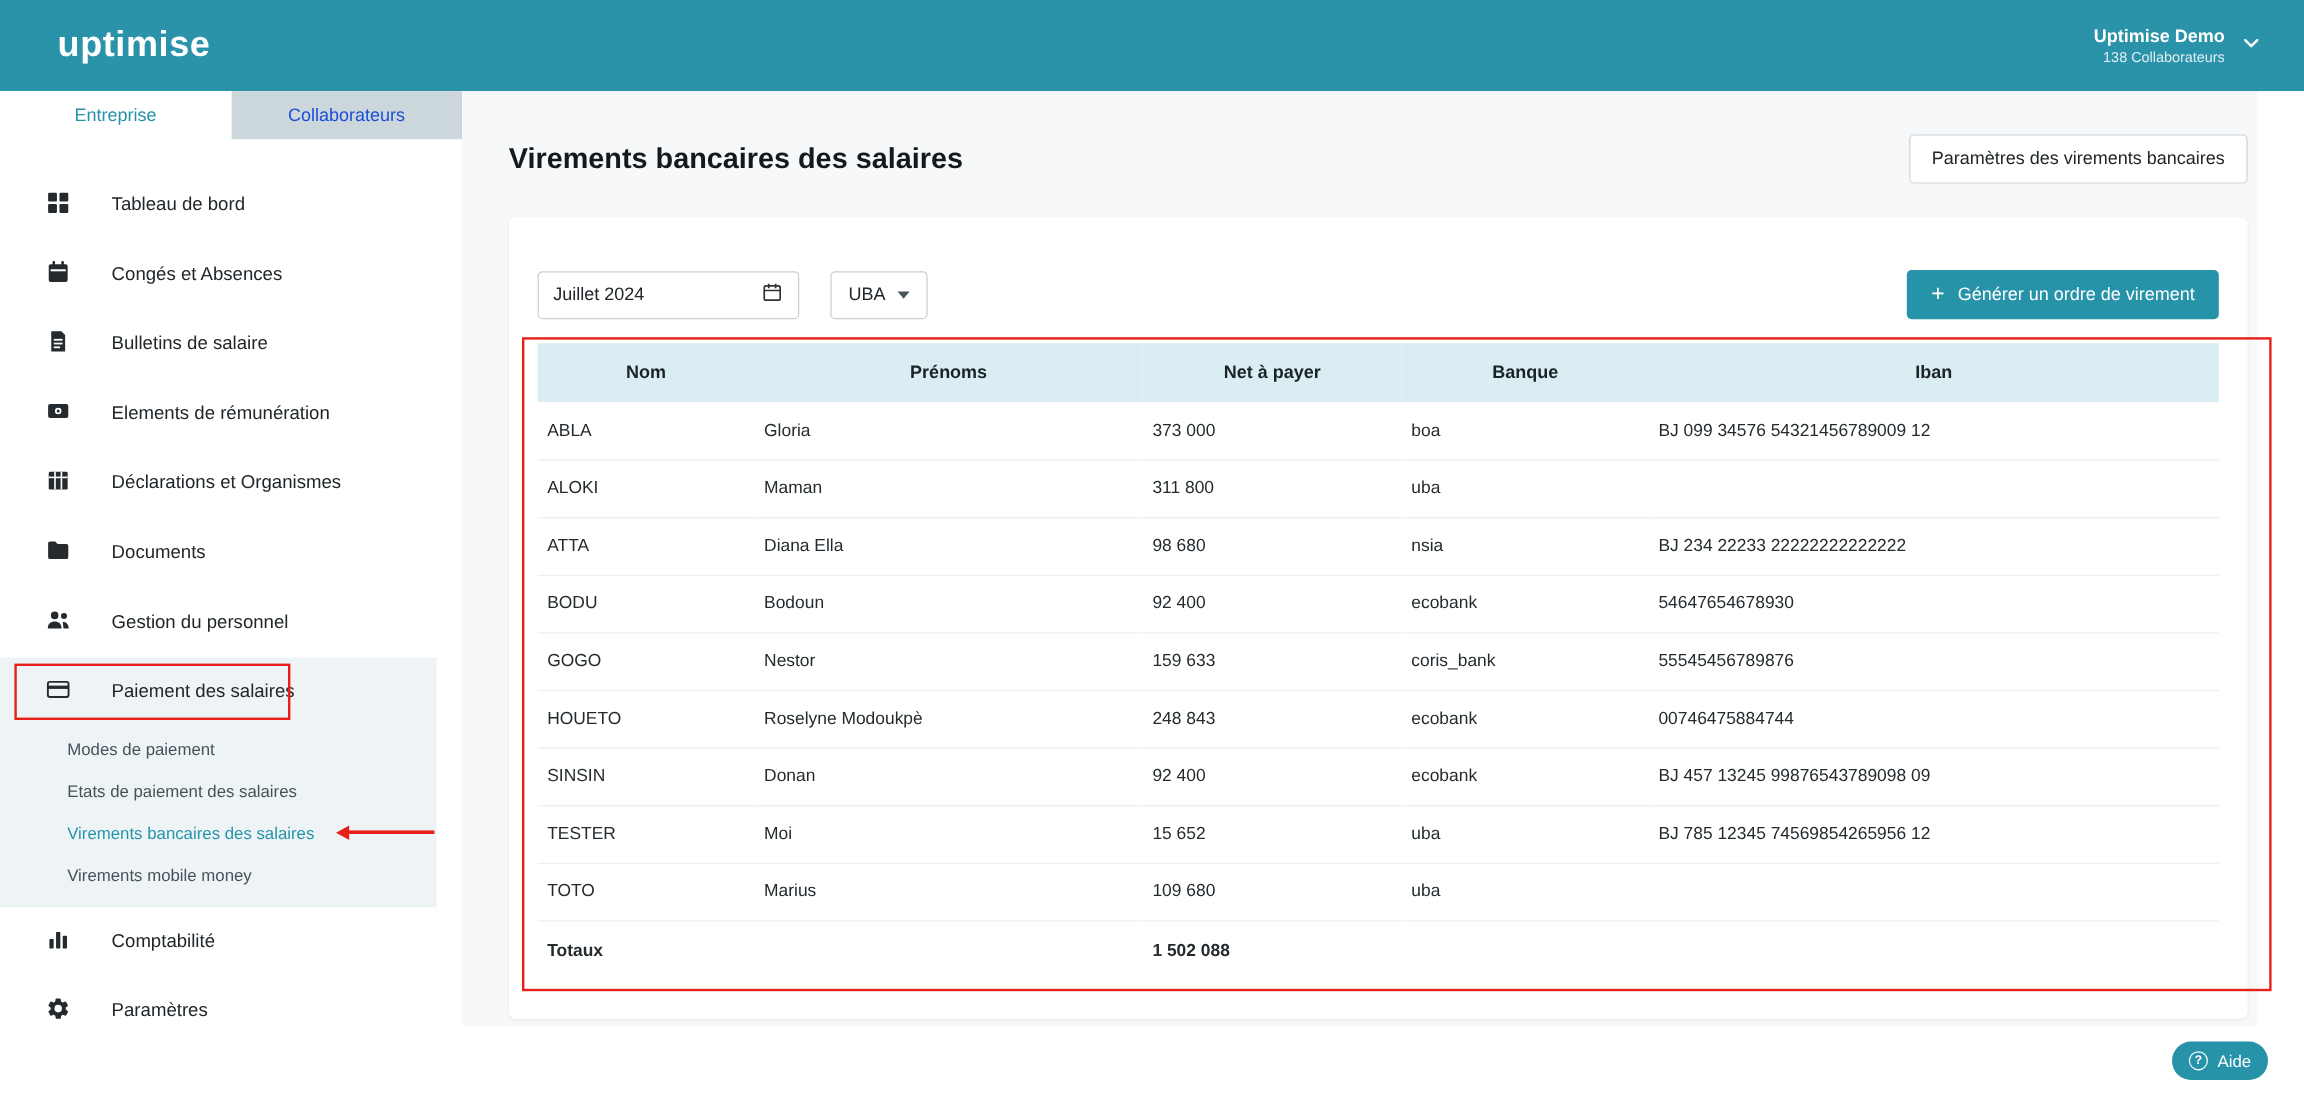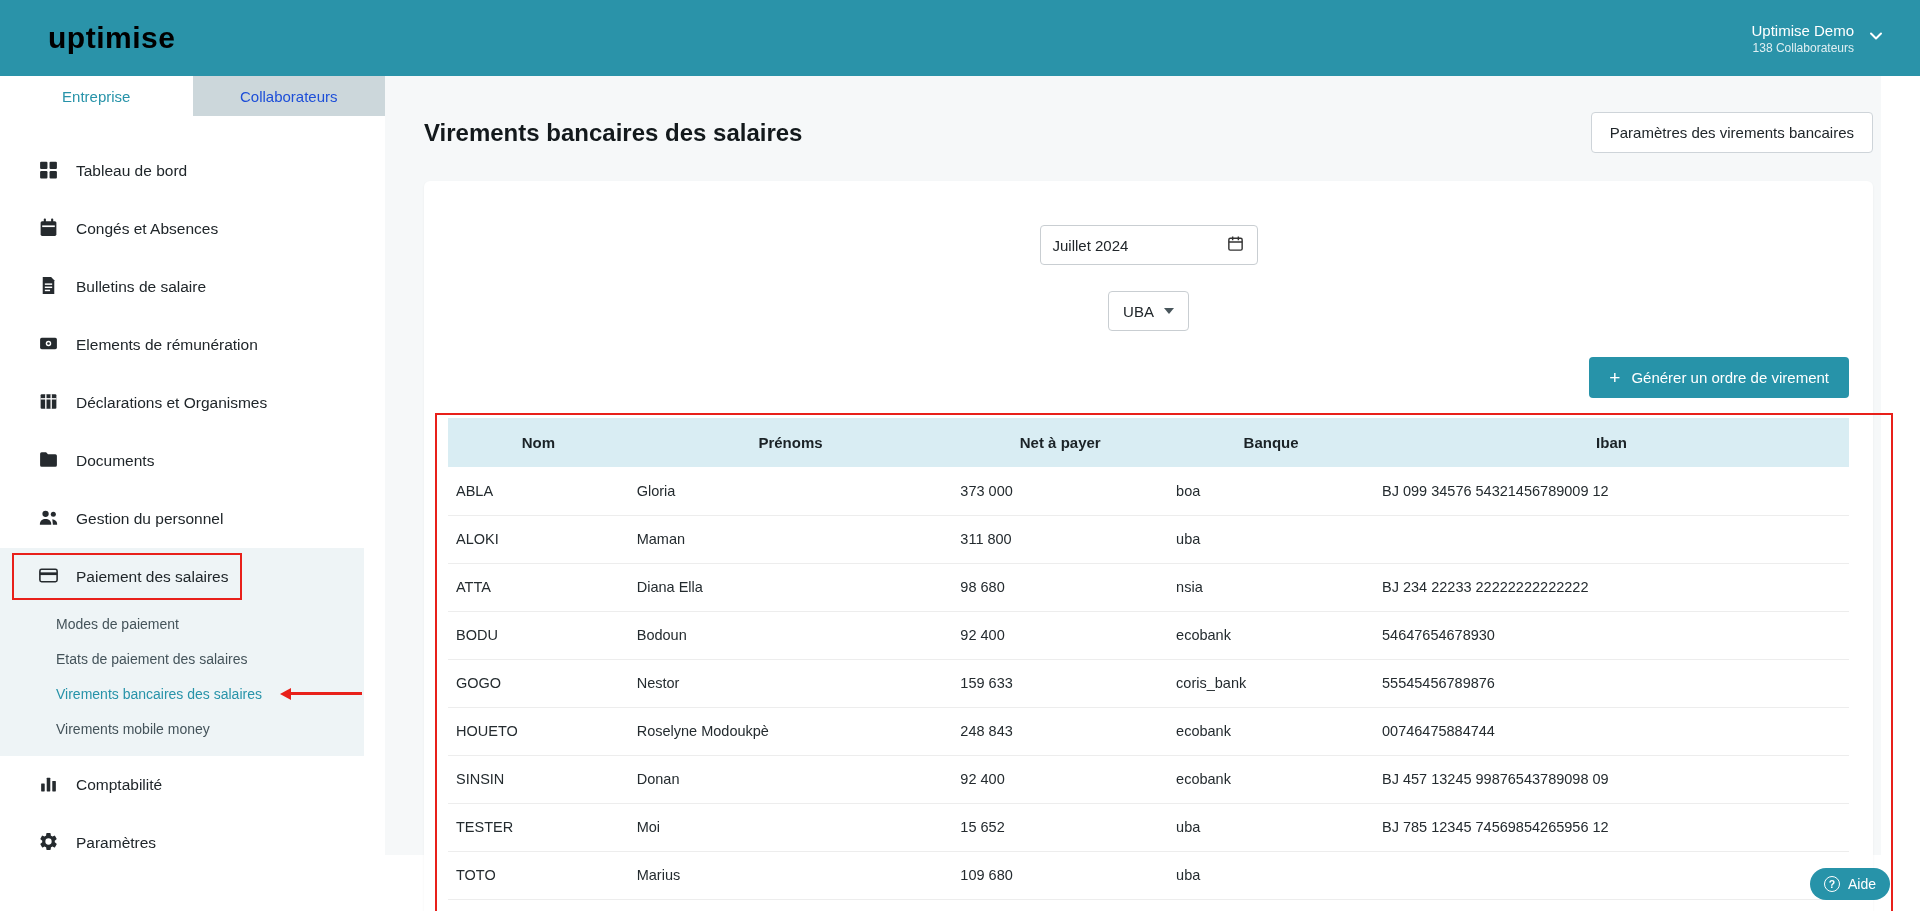--- a/index.html
+++ b/index.html
@@ -9,42 +9,42 @@
     font-family:"Liberation Sans", sans-serif;
     background:#ffffff; overflow:hidden; position:relative;
   }
 
   
   .topbar {
     height:76px; background:#2a93a9;
     display:flex; align-items:center; justify-content:space-between;
     padding:0 34px 0 48px;
   }
-  .logo { color:#000000; font-size:30px; font-weight:700; letter-spacing:.5px; cursor:pointer; }
+  .logo { color:#ffffff; font-size:30px; font-weight:700; letter-spacing:.5px; cursor:pointer; }
   .account { display:flex; align-items:center; gap:12px; color:#fff; cursor:pointer; }
   .account-text { text-align:right; }
-  .account-name { font-size:15px; font-weight:400;padding-left:36px; }
+  .account-name { font-size:15px; font-weight:700;padding-left:36px; }
   .account-sub  { font-size:12px; opacity:.85; margin-top:2px; }
   .account svg { width:20px; height:20px; }
 
   
   .body-row { display:flex; height:779px; }
 
   
   .sidebar { width:385px; background:#fff; flex:none; }
   .tabs { display:flex; height:40px; }
   .tab {
     flex:1; display:flex; align-items:center; justify-content:center;
     font-size:15px; color:#1d4ed8; background:#ccd7db; cursor:pointer;
   }
   .tab.active { background:#fff; color:#2793a9; }
 
   .menu { padding-top:26px; }
   .menu-item {
-    height:58px; display:flex; align-items:center; gap:17px;
+    height:58px; display:flex; align-items:center; gap:34px;
     padding-left:38px; font-size:15.5px; color:#20262a;
     position:relative; cursor:pointer; white-space:nowrap;
   }
   .menu-item svg { width:21px; height:21px; flex:none; }
   .icon-fill { fill:#252a2e; }
 
   .payment-block { background:#eef4f6; width:364px; padding-bottom:10px; }
   .submenu-item {
     height:35px; display:flex; align-items:center; padding-left:56px;
     font-size:14px; color:#44535a; position:relative; cursor:pointer; white-space:nowrap;
@@ -80,21 +80,21 @@
     height:41px; padding:0 18px; font-size:15px; color:#20262a;
     font-family:inherit; cursor:pointer;
   }
 
   .card {
     width:1449px; background:#fff; border-radius:6px; margin-top:28px;
     padding:44px 24px 30px; box-shadow:0 1px 3px rgba(0,0,0,.05);
     position:relative;
   }
 
-  .filters { display:flex; align-items:center; gap:26px;flex-direction:column; }
+  .filters { display:flex; align-items:center; gap:26px; }
   .date-input {
     width:218px; height:40px; border:1px solid #c9ced2; border-radius:4px;
     display:flex; align-items:center; justify-content:space-between;
     padding:0 12px; font-size:15px; color:#20262a; background:#fff; cursor:pointer;
   }
   .date-input svg { width:19px; height:19px; }
   .select {
     height:40px; border:1px solid #c9ced2; border-radius:4px;
     display:flex; align-items:center; gap:10px; padding:0 14px;
     font-size:15px; color:#20262a; background:#fff; cursor:pointer;

